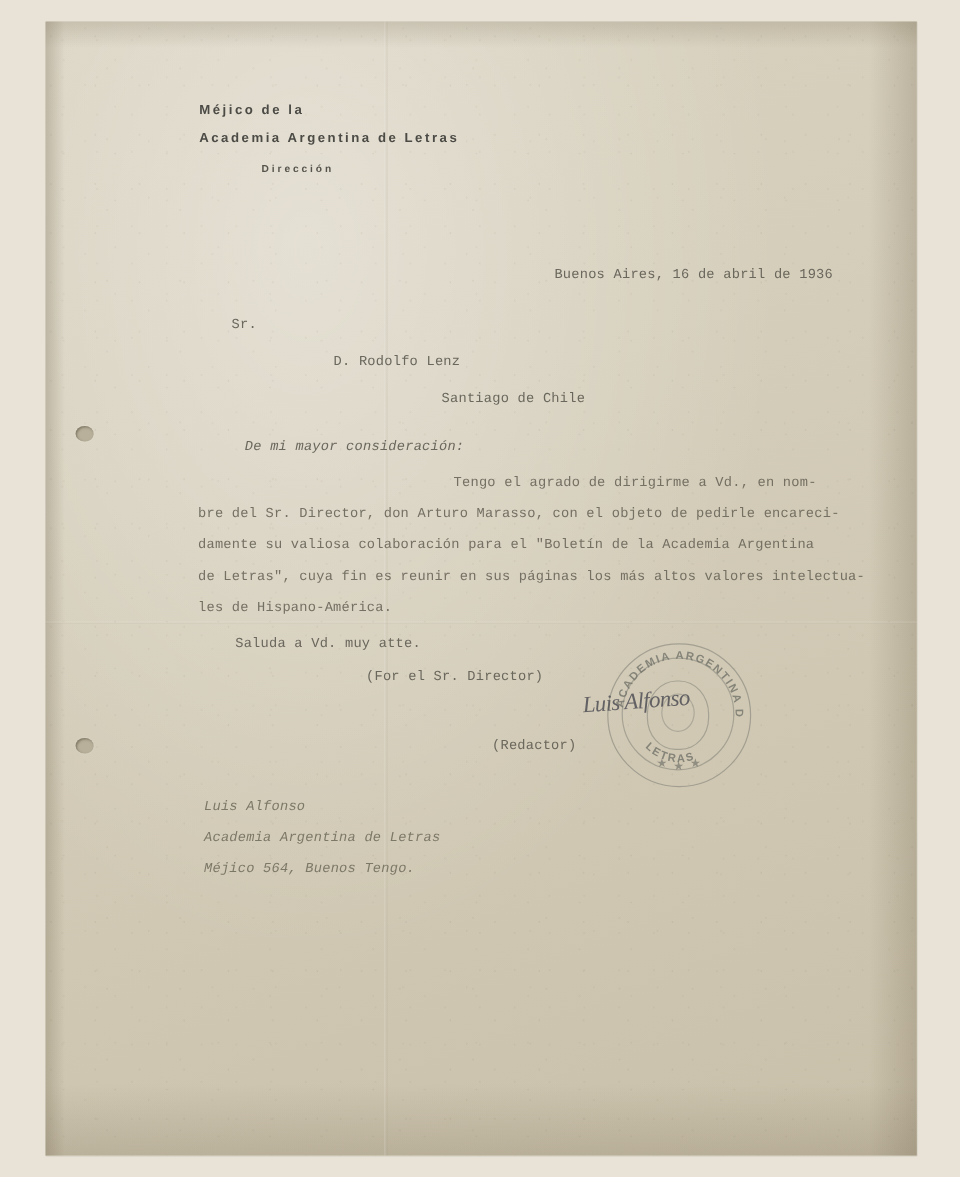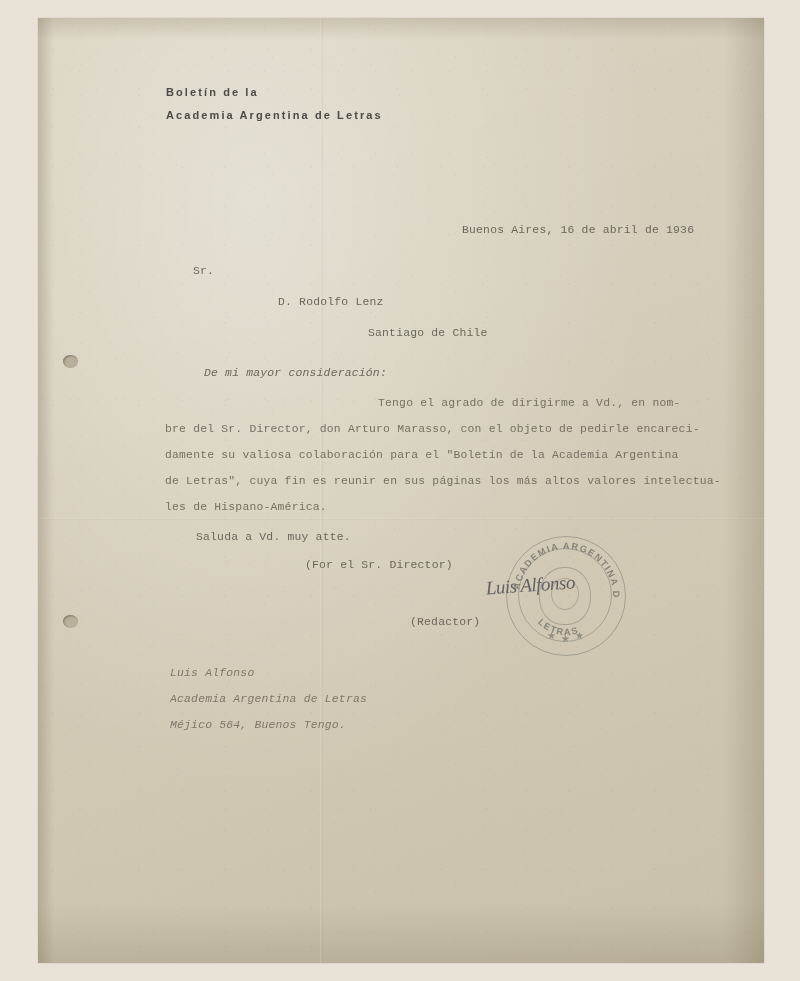--- a/index.html
+++ b/index.html
@@ -221,22 +221,23 @@
     <div class="band band-left"></div>
     <div class="band band-right"></div>
     <div class="band band-bottom"></div>
     <div class="band fold"></div>
     <div class="band crease-h"></div>
 
     <div class="hole" id="hole-1"></div>
     <div class="hole" id="hole-2"></div>
 
     <div id="letterhead">
-      <div class="lh-line">Boletín de la</div>
+      <div class="lh-line">Méjico de la</div>
       <div class="lh-line">Academia Argentina de Letras</div>
+      <div id="lh-dept">Dirección</div>
     </div>
 
     <div id="body-block">
 
       <div class="tline" style="left:424px; top:205px;">Buenos Aires, 16 de abril de 1936</div>
 
       <div class="tline" style="left:155px; top:246px;">Sr.</div>
 
       <div class="tline" style="left:196px; top:277px;margin-left:44px;">D. Rodolfo Lenz</div>
 

